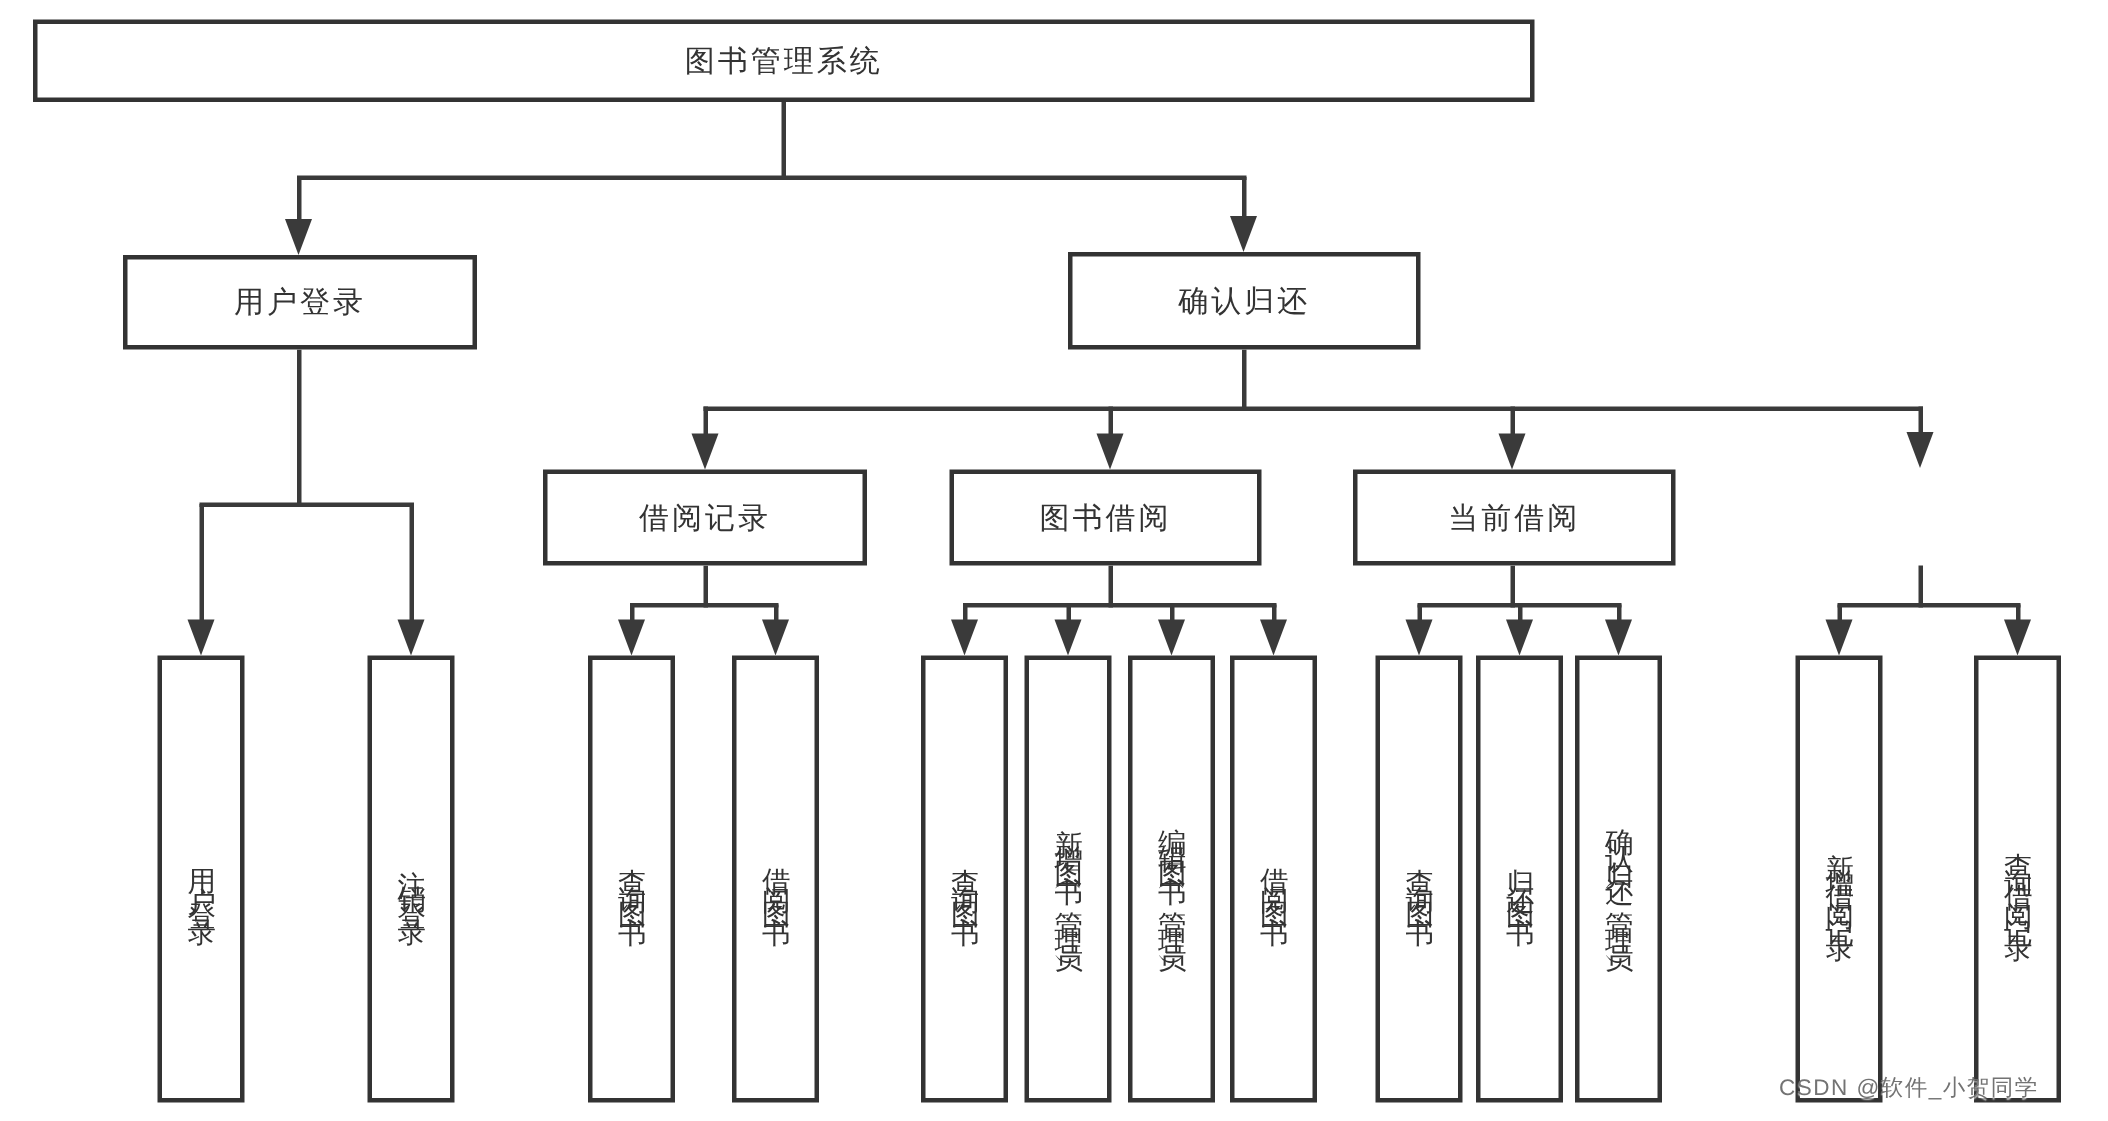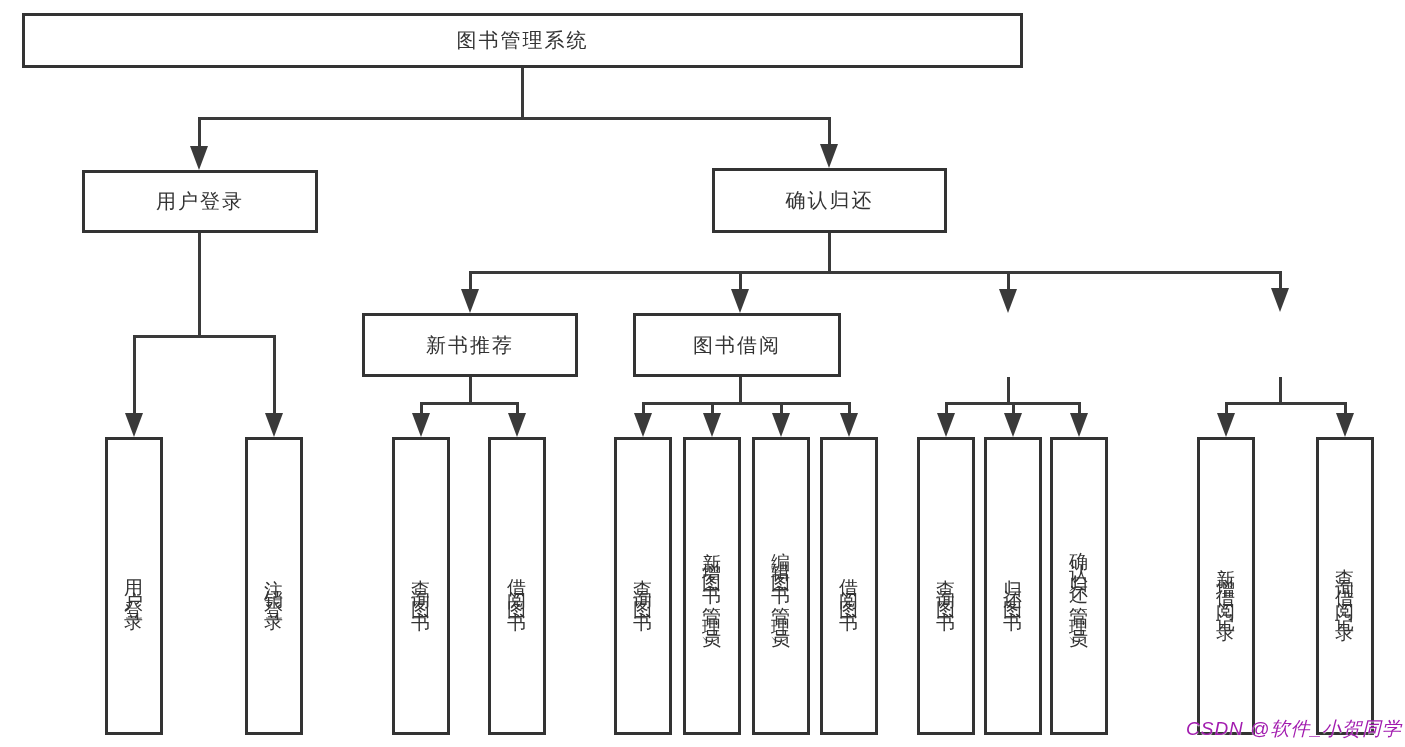--- a/index.html
+++ b/index.html
@@ -39,26 +39,25 @@
   .arrow{
     position:absolute;
     width:0;height:0;
     border-left:9px solid transparent;
     border-right:9px solid transparent;
     border-top:24px solid #3a3a3a;
   }
   .watermark{
     position:absolute;
     left:1186px;top:716px;
-    font-size:19px;
-    color:#a21caf;
+    font-size:15px;
+    color:#737373;
     letter-spacing:1px;
     white-space:nowrap;
     text-shadow:0 1px 1px rgba(255,255,255,0.85);
-    font-style:italic;
   }
 </style>
 </head>
 <body>
 
 <div class="canvas">
 
   <div id="connectors">
       <div class="line" style="left: 520.5px; top: 68px; width: 3px; height: 50px;"></div>
       <div class="line" style="left: 197.5px; top: 118px; width: 3px; height: 34px;"></div>
@@ -112,22 +111,23 @@
       <div class="arrow" style="left: 1070px; top: 413px;"></div>
       <div class="arrow" style="left: 1217px; top: 413px;"></div>
       <div class="arrow" style="left: 1336px; top: 413px;"></div>
     </div>
 
   <div class="box hbox" style="left:22px;top:13px;width:1001px;height:55px">图书管理系统</div>
 
   <div class="box hbox" style="left:82px;top:170px;width:236px;height:63px">用户登录</div>
   <div class="box hbox" style="left:712px;top:168px;width:235px;height:65px">确认归还</div>
 
-  <div class="box hbox" style="left:362px;top:313px;width:216px;height:64px">新书推荐</div>
+  <div class="box hbox" style="left:362px;top:313px;width:216px;height:64px">借阅记录</div>
   <div class="box hbox" style="left:633px;top:313px;width:208px;height:64px">图书借阅</div>
+  <div class="box hbox" style="left:902px;top:313px;width:215px;height:64px">当前借阅</div>
 
   <div class="box leaf" style="left:105px;top:437px;width:58px;height:298px">用户登录</div>
   <div class="box leaf" style="left:245px;top:437px;width:58px;height:298px">注销登录</div>
 
   <div class="box leaf" style="left:392px;top:437px;width:58px;height:298px">查询图书</div>
   <div class="box leaf" style="left:488px;top:437px;width:58px;height:298px">借阅图书</div>
 
   <div class="box leaf" style="left:614px;top:437px;width:58px;height:298px">查询图书</div>
   <div class="box leaf" style="left:683px;top:437px;width:58px;height:298px">新增图书（管理员）</div>
   <div class="box leaf" style="left:752px;top:437px;width:58px;height:298px">编辑图书（管理员）</div>

